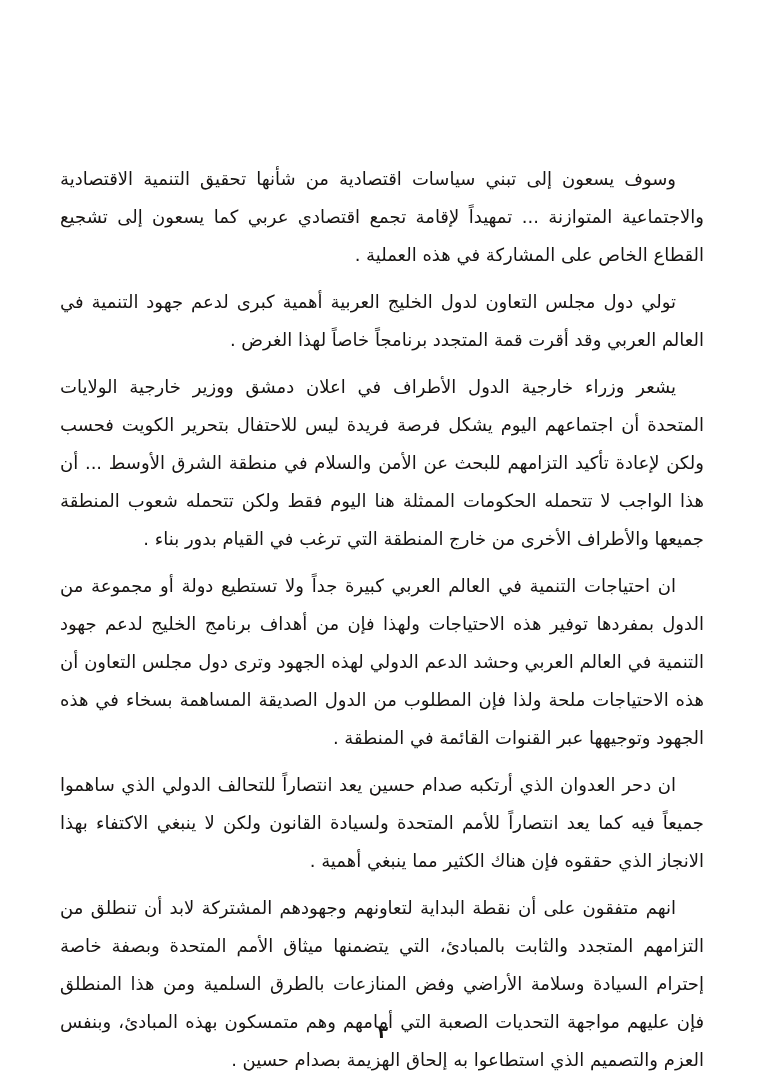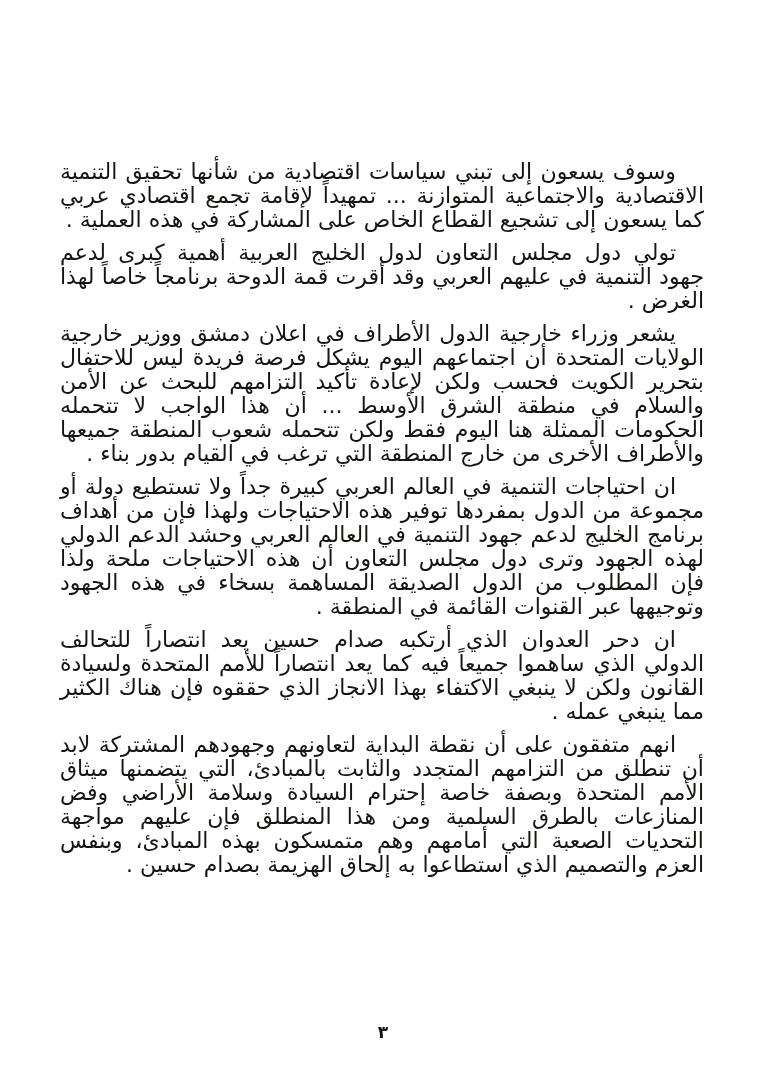--- a/index.html
+++ b/index.html
@@ -18,22 +18,22 @@
   }
   .text-block {
     position: absolute;
     top: 160px;
     right: 62px;
     left: 60px;
     color: #171412;
   }
   .para {
     margin: 0 0 9px 0;
-    font-size: 22px;
-    line-height: 24px;
+    font-size: 18px;
+    line-height: 38px;
     text-align: justify;
     text-indent: 28px;
     direction: rtl;
     unicode-bidi: embed;
   }
   .page-number {
     position: absolute;
     bottom: 42px;
     left: 0;
     right: 0;
@@ -42,20 +42,20 @@
     font-weight: bold;
     color: #141210;
   }
 </style>
 </head>
 <body>
 
 <div class="page">
   <div class="text-block">
     <p class="para">وسوف يسعون إلى تبني سياسات اقتصادية من شأنها تحقيق التنمية الاقتصادية والاجتماعية المتوازنة ... تمهيداً لإقامة تجمع اقتصادي عربي كما يسعون إلى تشجيع القطاع الخاص على المشاركة في هذه العملية .</p>
-    <p class="para">تولي دول مجلس التعاون لدول الخليج العربية أهمية كبرى لدعم جهود التنمية في عليهم العربي وقد أقرت قمة الدوحة برنامجاً خاصاً لهذا الغرض .</p>
+    <p class="para">تولي دول مجلس التعاون لدول الخليج العربية أهمية كبرى لدعم جهود التنمية في العالم العربي وقد أقرت قمة المتجدد برنامجاً خاصاً لهذا الغرض .</p>
     <p class="para">يشعر وزراء خارجية الدول الأطراف في اعلان دمشق ووزير خارجية الولايات المتحدة أن اجتماعهم اليوم يشكل فرصة فريدة ليس للاحتفال بتحرير الكويت فحسب ولكن لإعادة تأكيد التزامهم للبحث عن الأمن والسلام في منطقة الشرق الأوسط ... أن هذا الواجب لا تتحمله الحكومات الممثلة هنا اليوم فقط ولكن تتحمله شعوب المنطقة جميعها والأطراف الأخرى من خارج المنطقة التي ترغب في القيام بدور بناء .</p>
     <p class="para">ان احتياجات التنمية في العالم العربي كبيرة جداً ولا تستطيع دولة أو مجموعة من الدول بمفردها توفير هذه الاحتياجات ولهذا فإن من أهداف برنامج الخليج لدعم جهود التنمية في العالم العربي وحشد الدعم الدولي لهذه الجهود وترى دول مجلس التعاون أن هذه الاحتياجات ملحة ولذا فإن المطلوب من الدول الصديقة المساهمة بسخاء في هذه الجهود وتوجيهها عبر القنوات القائمة في المنطقة .</p>
-    <p class="para">ان دحر العدوان الذي أرتكبه صدام حسين يعد انتصاراً للتحالف الدولي الذي ساهموا جميعاً فيه كما يعد انتصاراً للأمم المتحدة ولسيادة القانون ولكن لا ينبغي الاكتفاء بهذا الانجاز الذي حققوه فإن هناك الكثير مما ينبغي عمله .</p>
+    <p class="para">ان دحر العدوان الذي أرتكبه صدام حسين يعد انتصاراً للتحالف الدولي الذي ساهموا جميعاً فيه كما يعد انتصاراً للأمم المتحدة ولسيادة القانون ولكن لا ينبغي الاكتفاء بهذا الانجاز الذي حققوه فإن هناك الكثير مما ينبغي أهمية .</p>
     <p class="para">انهم متفقون على أن نقطة البداية لتعاونهم وجهودهم المشتركة لابد أن تنطلق من التزامهم المتجدد والثابت بالمبادئ، التي يتضمنها ميثاق الأمم المتحدة وبصفة خاصة إحترام السيادة وسلامة الأراضي وفض المنازعات بالطرق السلمية ومن هذا المنطلق فإن عليهم مواجهة التحديات الصعبة التي أمامهم وهم متمسكون بهذه المبادئ، وبنفس العزم والتصميم الذي استطاعوا به إلحاق الهزيمة بصدام حسين .</p>
   </div>
   <div class="page-number">٣</div>
 </div>
 
 </body></html>

